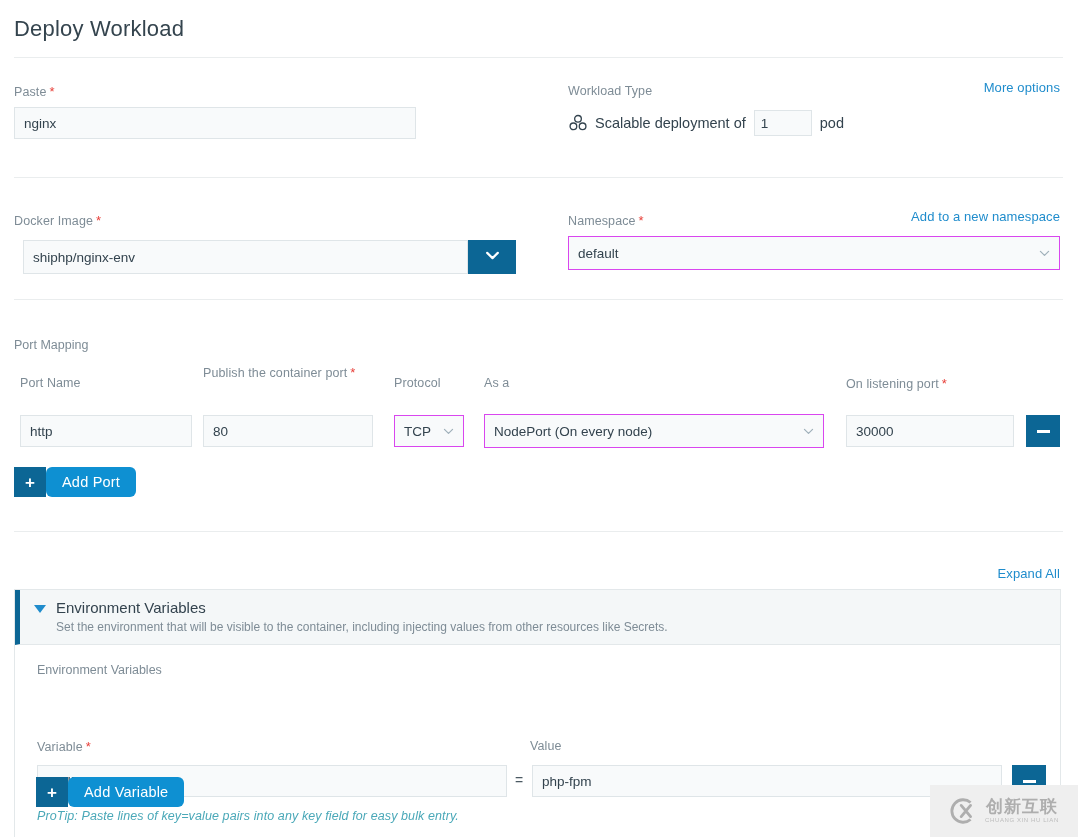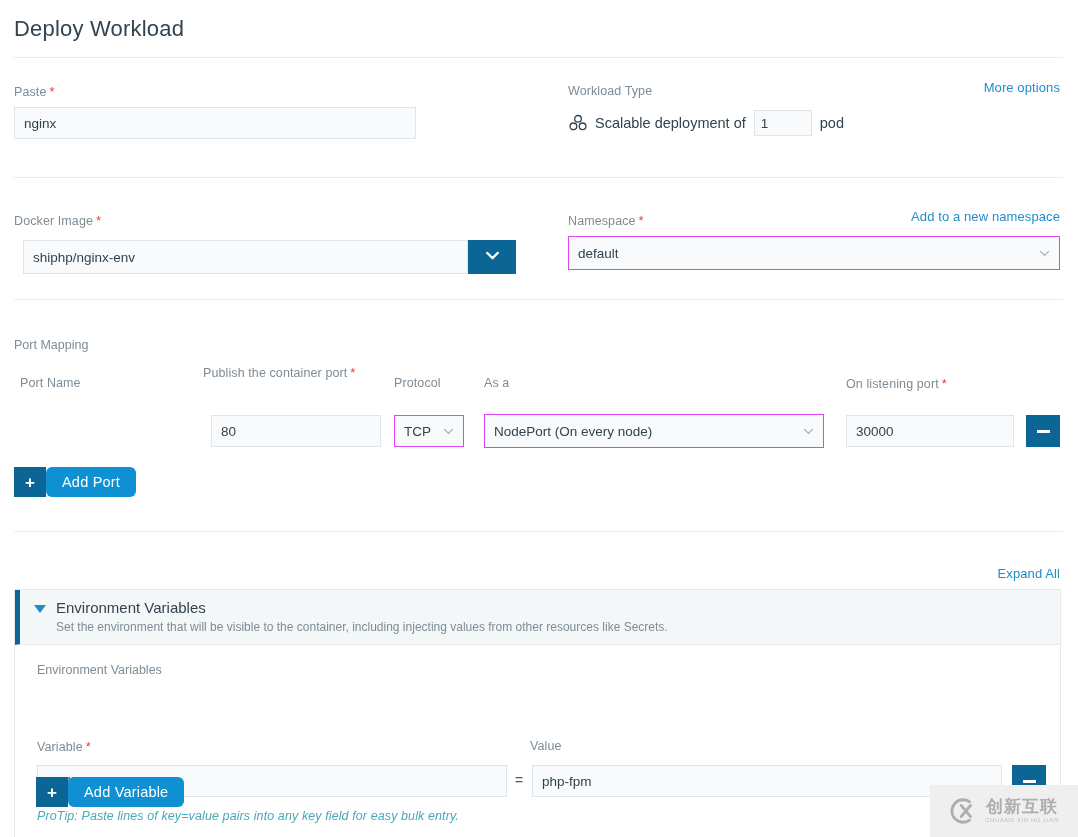--- a/index.html
+++ b/index.html
@@ -109,21 +109,21 @@
 
   
   .pm-title { position: absolute; left: 14px; top: 338px; font-size: 12.5px; color: #7e8c96; }
   .pn-label { position: absolute; left: 20px; top: 376px; }
   .pcp-label { position: absolute; left: 203px; top: 365px; width: 170px; line-height: 16px; }
   .proto-label { position: absolute; left: 394px; top: 376px; }
   .asa-label { position: absolute; left: 484px; top: 376px; }
   .olp-label { position: absolute; left: 846px; top: 376px; }
 
   .pn-input { position: absolute; left: 20px; top: 415px; width: 172px; }
-  .pcp-input { position: absolute; left: 211px; top: 415px; width: 170px; }
+  .pcp-input { position: absolute; left: 203px; top: 415px; width: 170px; }
   .proto-sel { position: absolute; left: 394px; top: 415px; width: 70px; padding-right: 20px; }
   .asa-sel { position: absolute; left: 484px; top: 414px; width: 340px; height: 34px; }
   .olp-input { position: absolute; left: 846px; top: 415px; width: 168px; }
   .port-remove { position: absolute; left: 1026px; top: 415px; }
 
   .minus-btn {
     width: 34px; height: 32px; background: #0c6695;
     display: flex; align-items: center; justify-content: center;
     cursor: pointer;
   }
@@ -264,20 +264,21 @@
   <div class="flabel pn-label">Port Name</div>
   <div class="flabel pcp-label" style="white-space:normal;">
     <span>Publish the container port</span><span class="req">*</span>
   </div>
   <div class="flabel proto-label">Protocol</div>
   <div class="flabel asa-label">As a</div>
   <div class="flabel olp-label">
     <span>On listening port</span><span class="req">*</span>
   </div>
 
+  <input class="inp pn-input" value="http" style="">
   <input class="inp pcp-input" value="80" style="">
   <div class="sel proto-sel">
     <span>TCP</span>
     <span class="chev">
       <svg viewBox="0 0 16 16" width="13" height="13">
         <path d="M3 6 L8 11 L13 6" fill="none" stroke="#9fb0ba" stroke-width="1.5" stroke-linecap="round" stroke-linejoin="round"></path>
       </svg>
     </span>
   </div>
   <div class="sel asa-sel">

